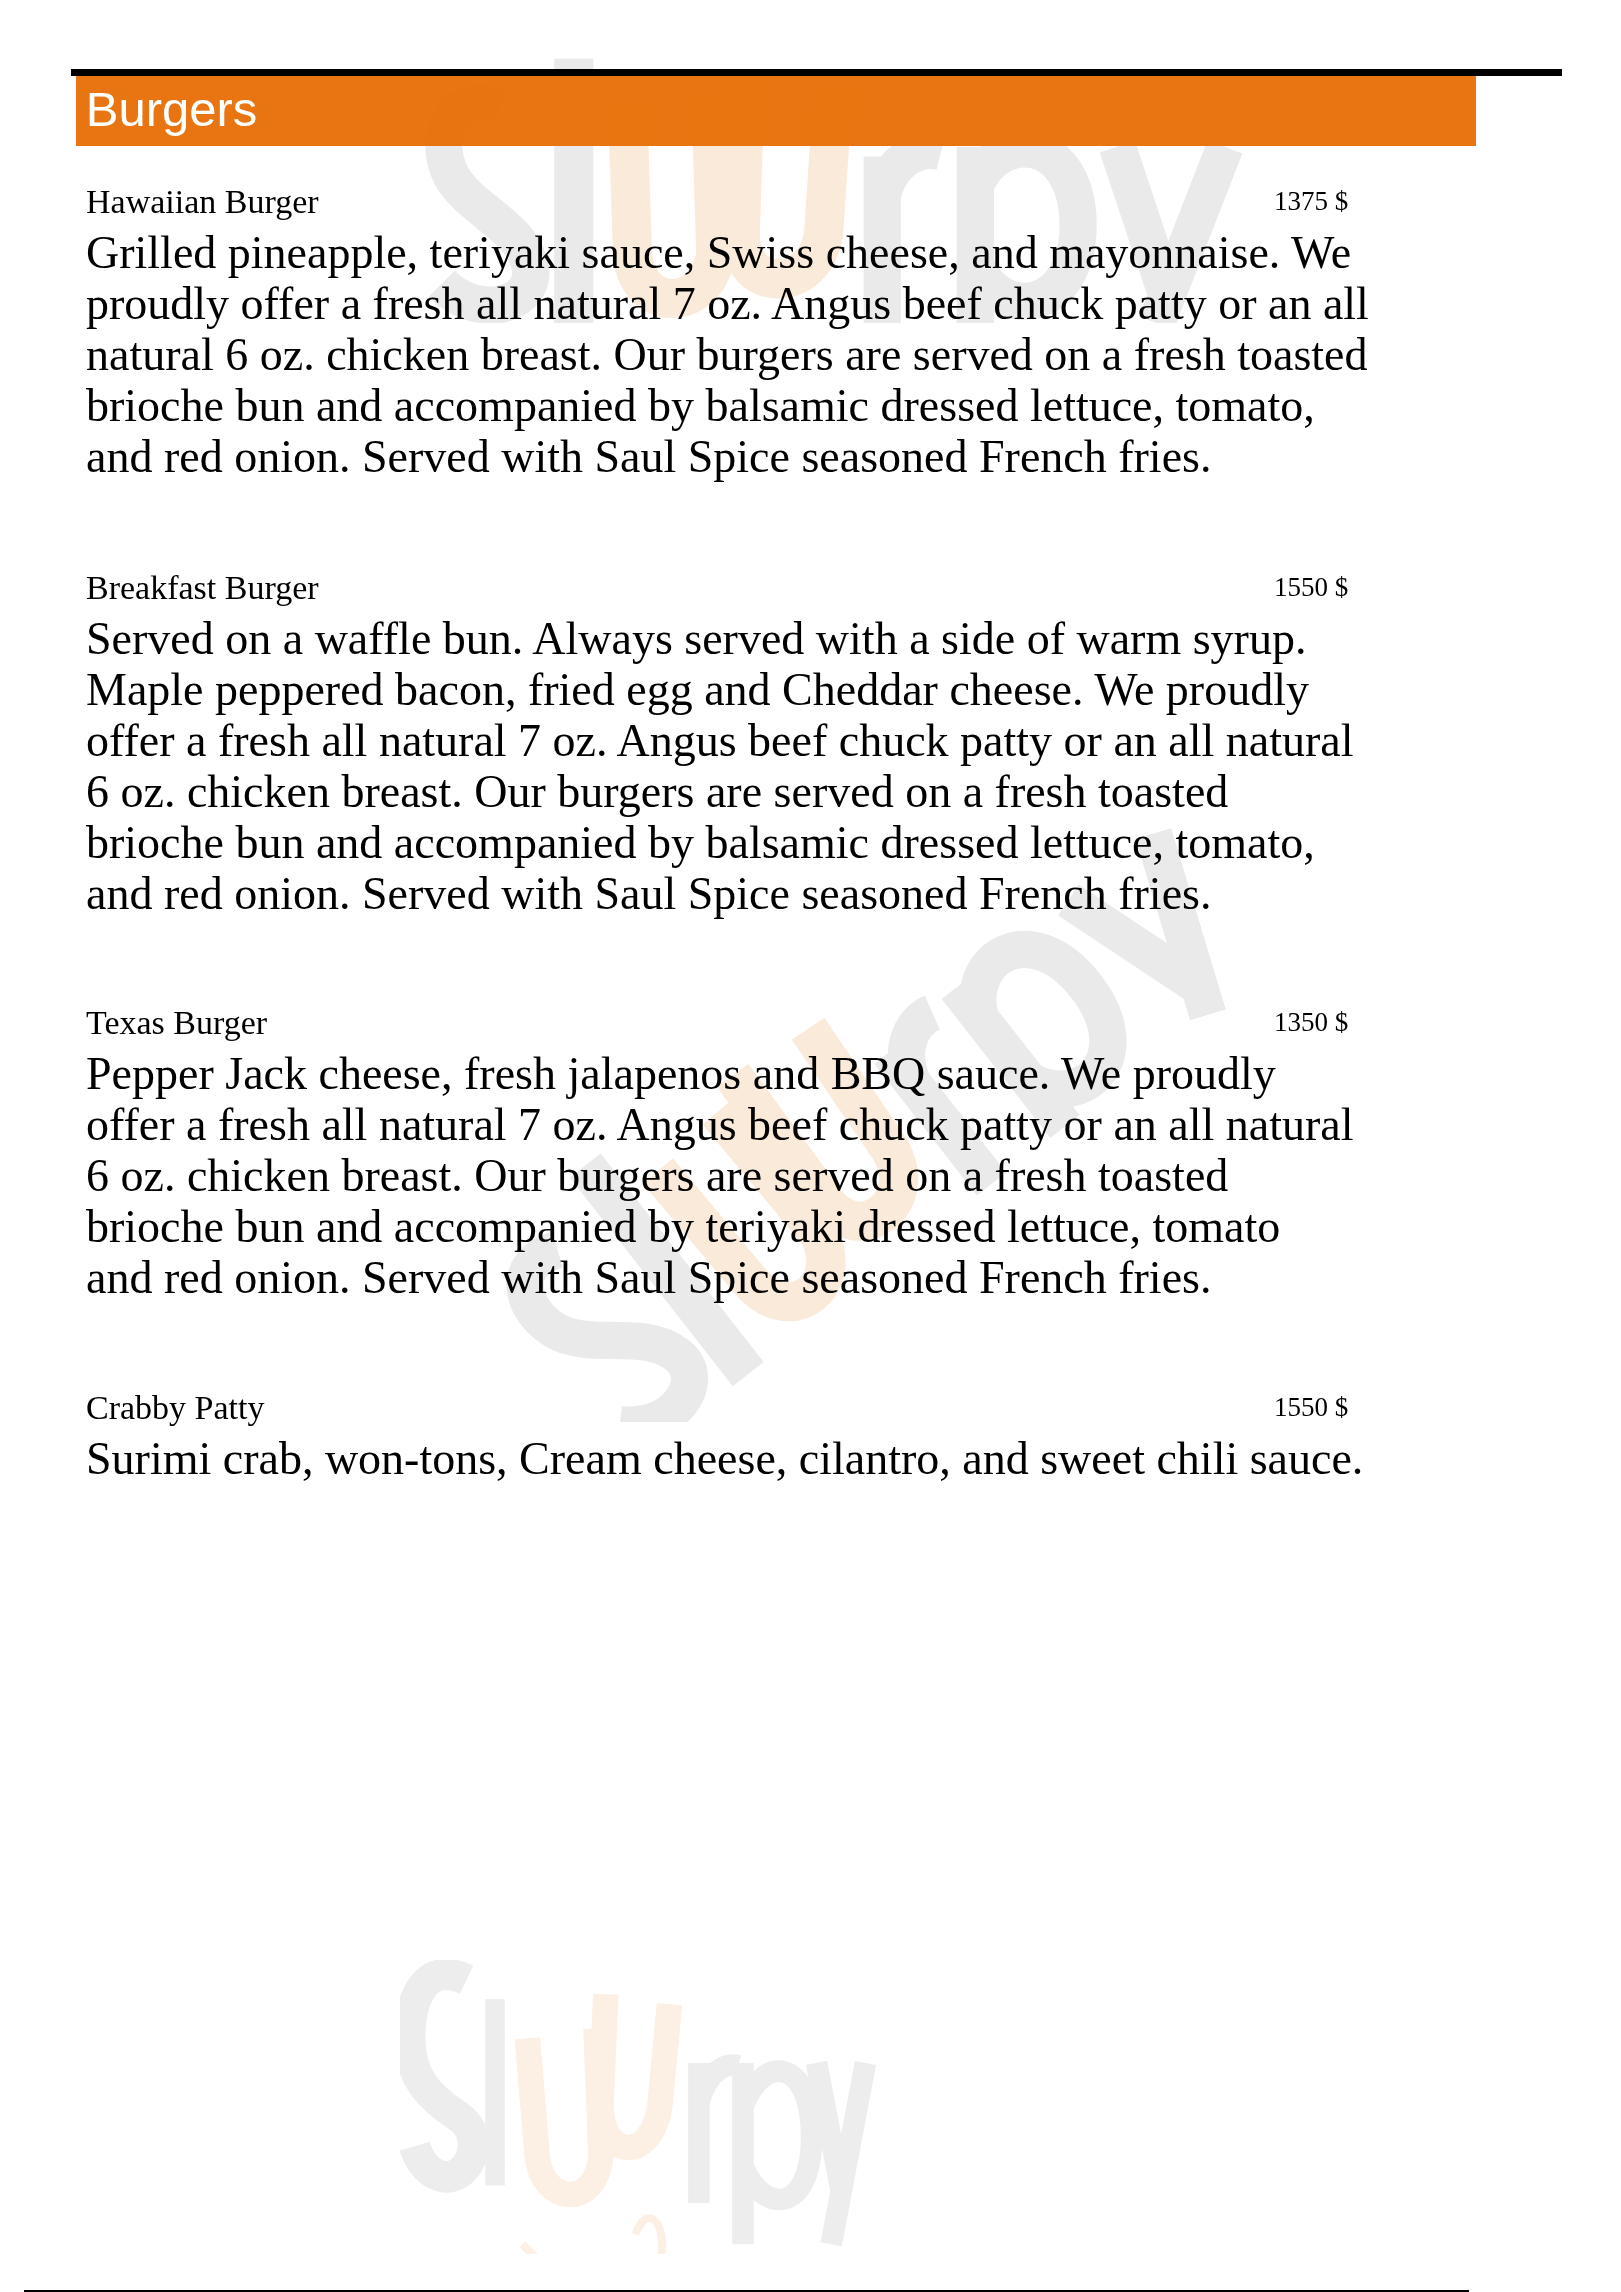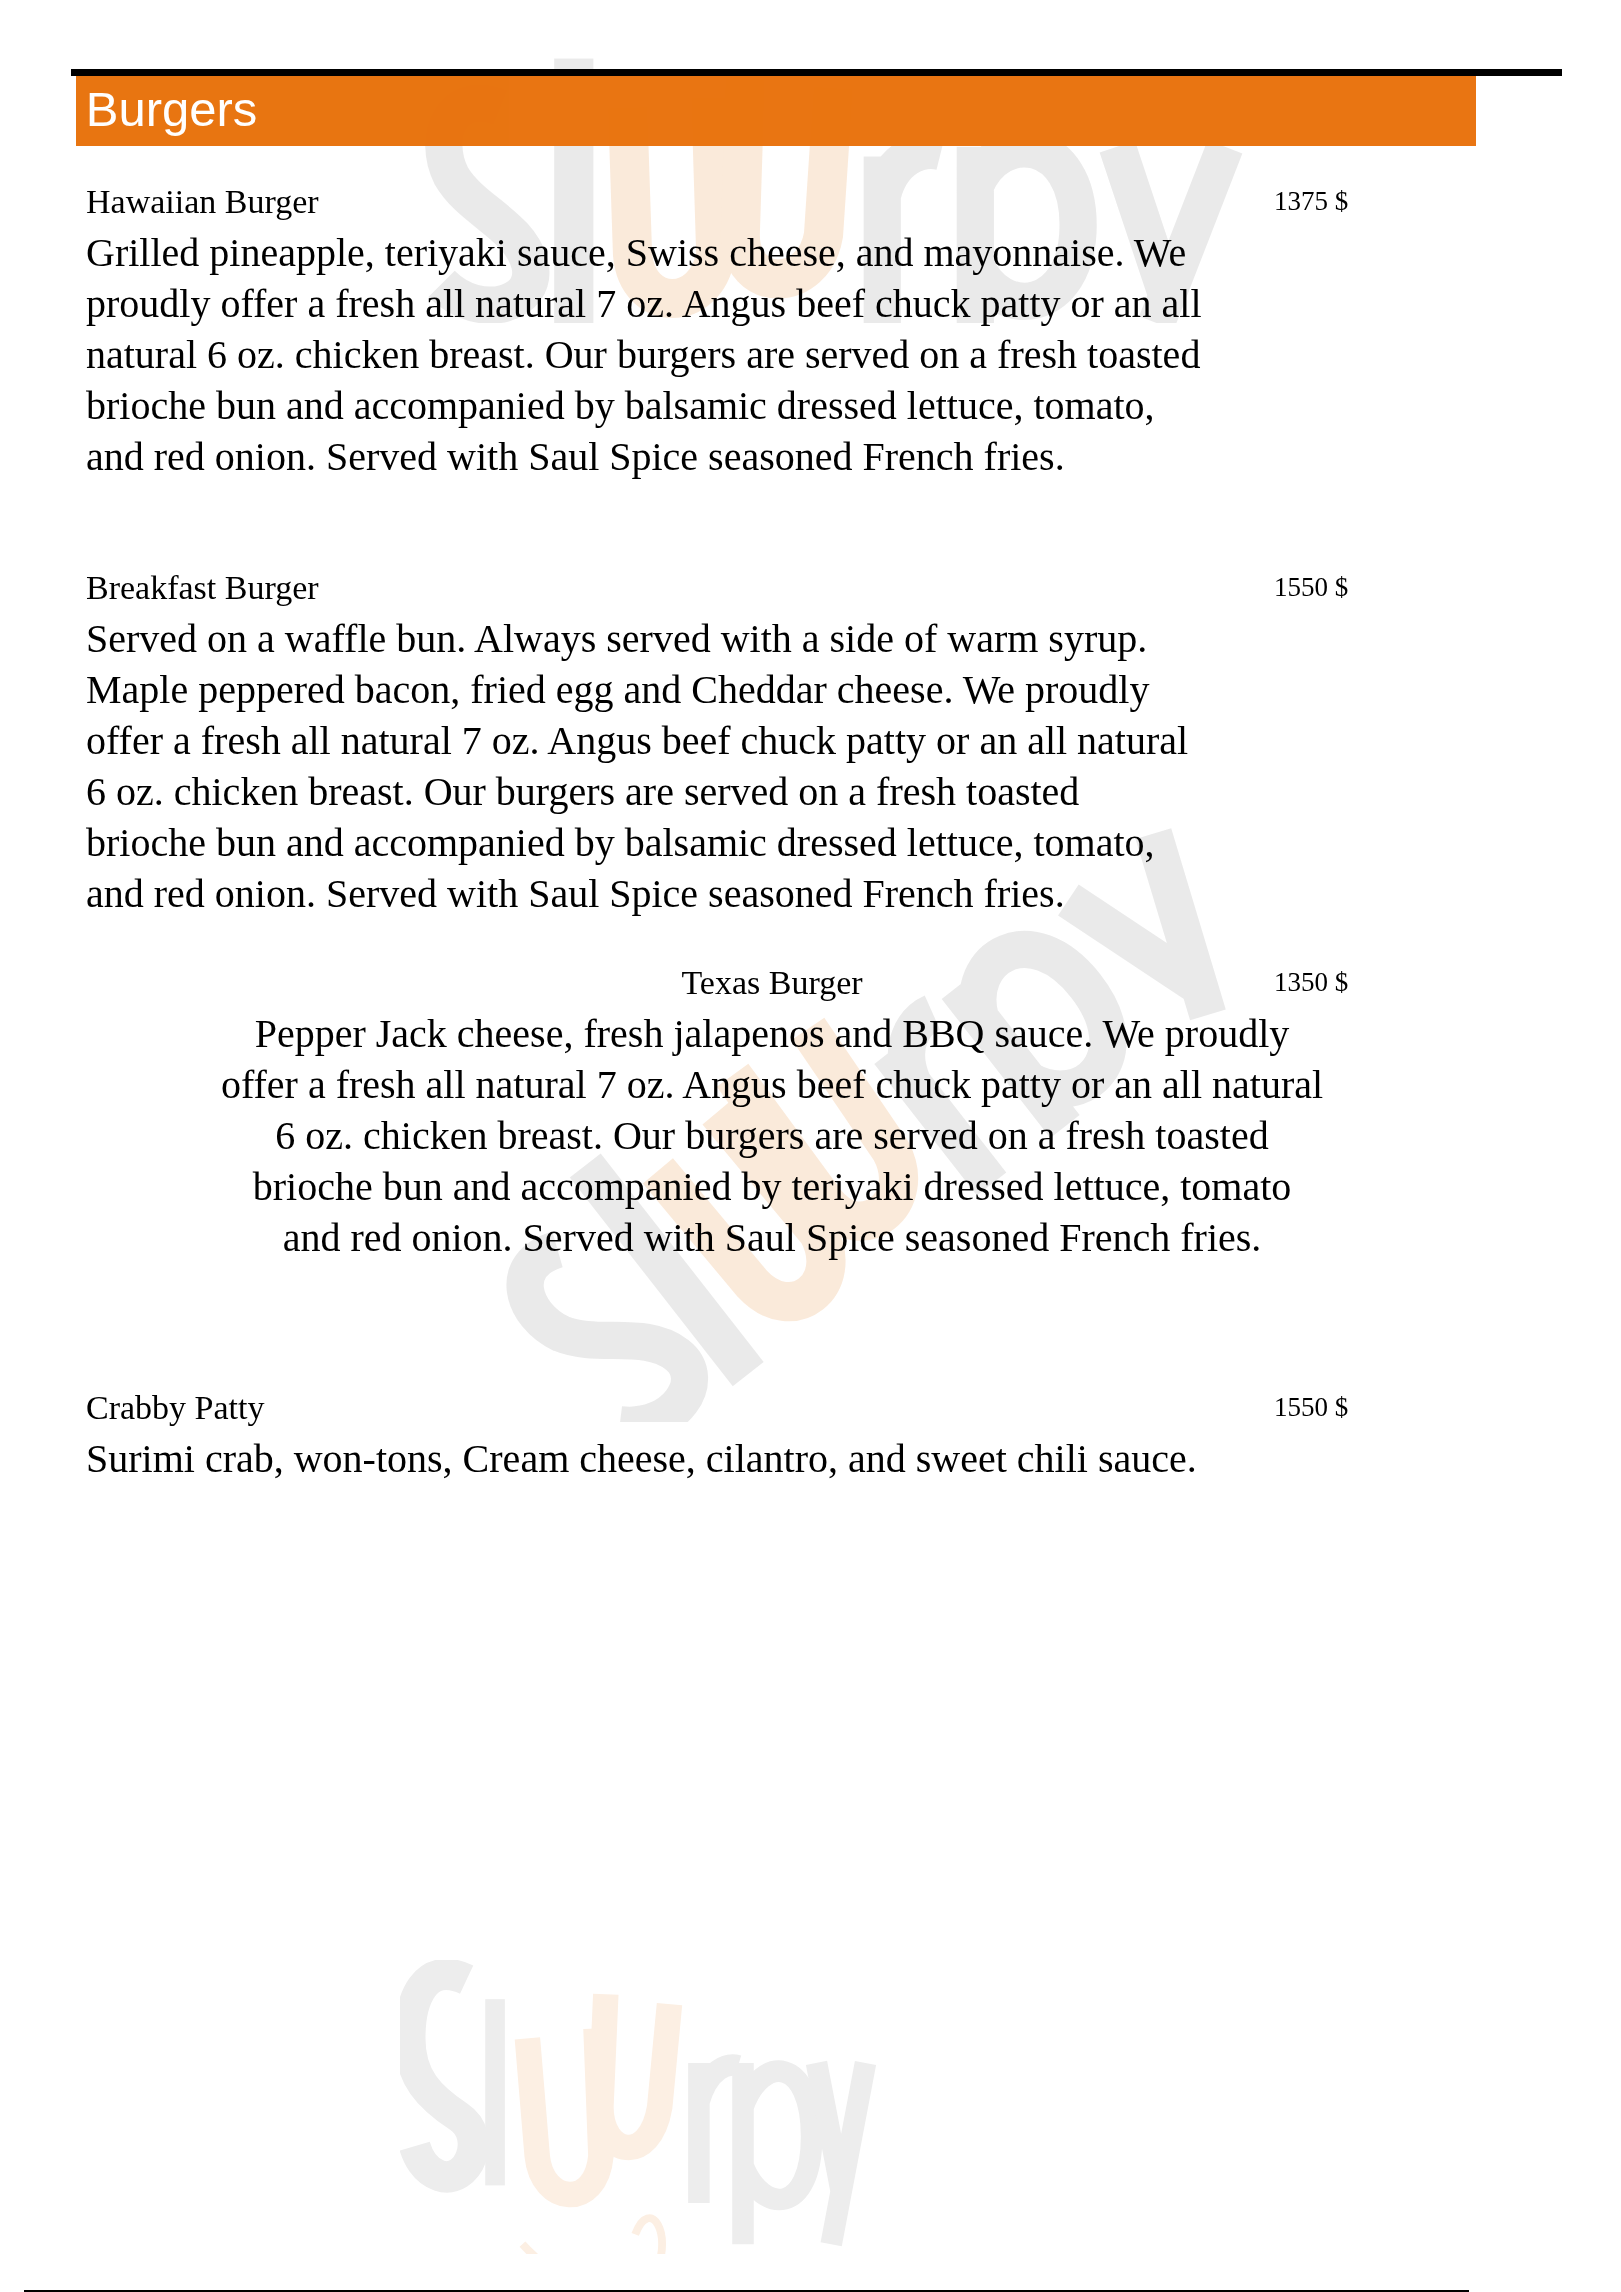--- a/index.html
+++ b/index.html
@@ -62,21 +62,21 @@
     }
     .item-price {
       position: absolute;
       left: 1188px;
       top: 0;
       font-size: 27px;
       line-height: 51px;
       white-space: nowrap;
     }
     .item-desc-line {
-      font-size: 40px;
+      font-size: 46px;
       line-height: 51px;
       white-space: nowrap;
     }
     .bottom-rule {
       position: absolute;
       left: 23.5px;
       top: 2290px;
       width: 1445px;
       height: 2.9px;
       background: #000;
@@ -147,21 +147,21 @@
   <div>
     <div class="item-desc-line">Served on a waffle bun. Always served with a side of warm syrup.</div>
     <div class="item-desc-line">Maple peppered bacon, fried egg and Cheddar cheese. We proudly</div>
     <div class="item-desc-line">offer a fresh all natural 7 oz. Angus beef chuck patty or an all natural</div>
     <div class="item-desc-line">6 oz. chicken breast. Our burgers are served on a fresh toasted</div>
     <div class="item-desc-line">brioche bun and accompanied by balsamic dressed lettuce, tomato,</div>
     <div class="item-desc-line">and red onion. Served with Saul Spice seasoned French fries.</div>
   </div>
 </div>
 
-<div class="menu-item" style="top:957px;text-align:center;">
+<div class="menu-item" style="top:997px;">
   <div class="item-name">Texas Burger</div>
   <div class="item-price">1350 $</div>
   <div>
     <div class="item-desc-line">Pepper Jack cheese, fresh jalapenos and BBQ sauce. We proudly</div>
     <div class="item-desc-line">offer a fresh all natural 7 oz. Angus beef chuck patty or an all natural</div>
     <div class="item-desc-line">6 oz. chicken breast. Our burgers are served on a fresh toasted</div>
     <div class="item-desc-line">brioche bun and accompanied by teriyaki dressed lettuce, tomato</div>
     <div class="item-desc-line">and red onion. Served with Saul Spice seasoned French fries.</div>
   </div>
 </div>

